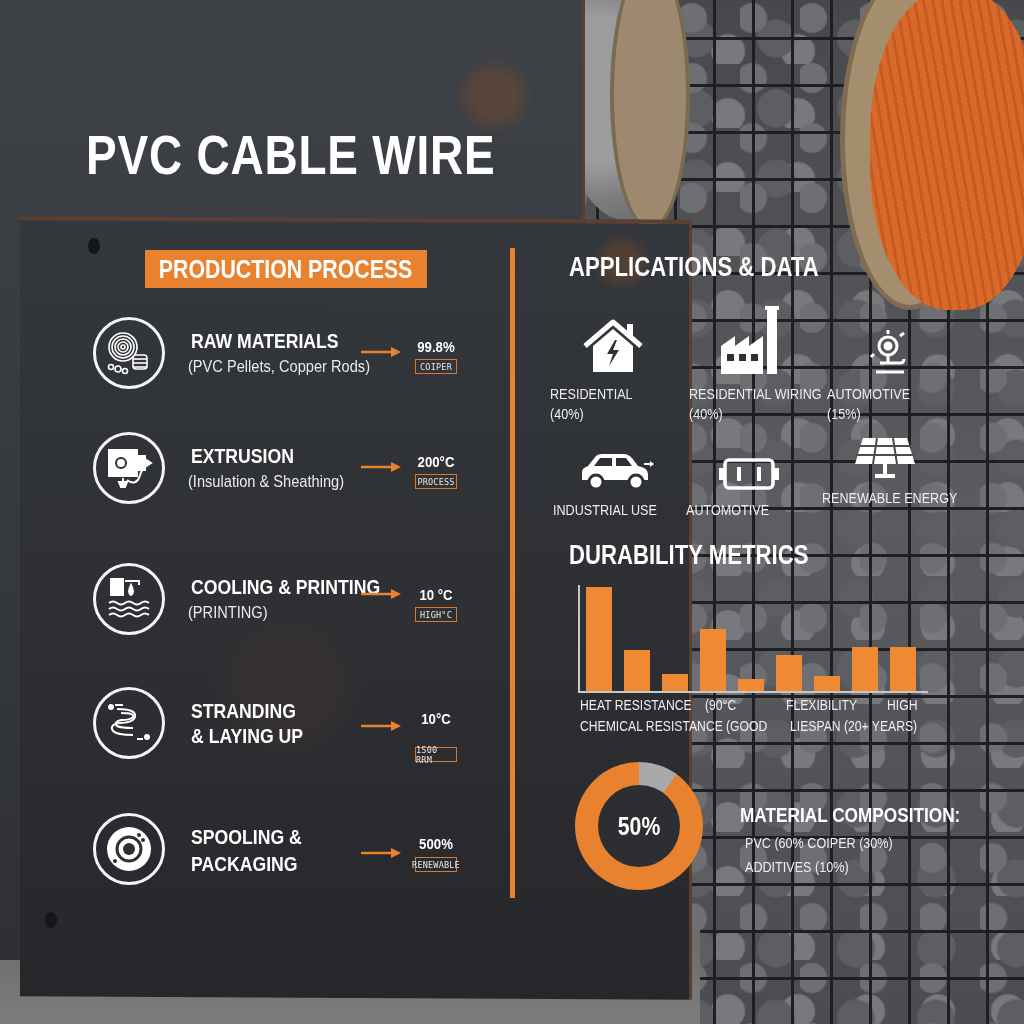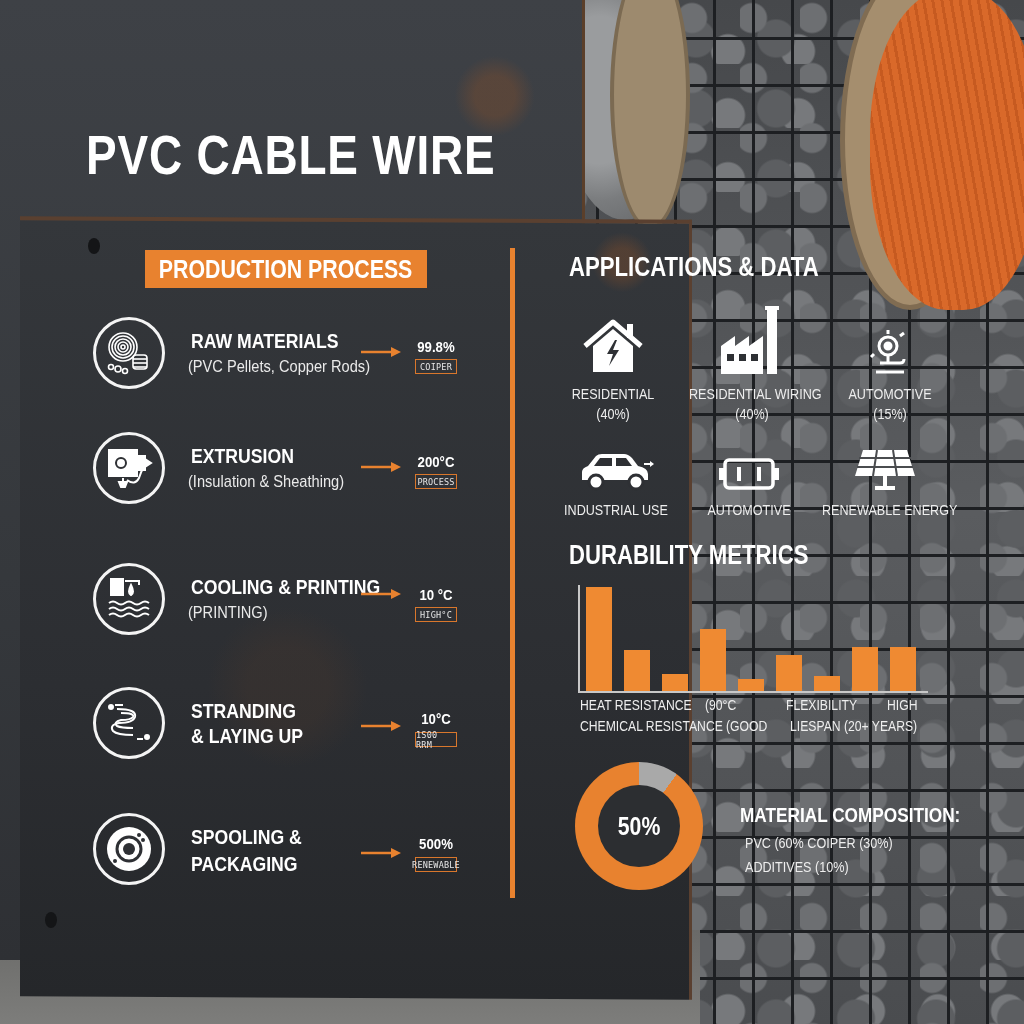--- a/index.html
+++ b/index.html
@@ -103,21 +103,21 @@
     position: absolute; left: 322px; width: 42px; height: 15px;
     border: 1.5px solid #d9772c; font-size: 8.5px; color: #e6e6e6;
     display: flex; align-items: center; justify-content: center; letter-spacing: .2px;
     font-family: "DejaVu Sans Mono", monospace;
   }
 
   .h-right {
     position: absolute; left: 569px; font-size: 27px; font-weight: 700; color: #fff;
     transform: scaleX(0.82); transform-origin: left center; white-space: nowrap;
   }
-  .app { position: absolute; width: 150px; text-align: center; }
+  .app { position: absolute; width: 150px; }
   .app-icon { height: 64px; display: flex; align-items: flex-end; justify-content: center; }
   .app-label {
     font-size: 15px; color: #eee; line-height: 20px; margin-top: 8px;
     transform: scaleX(0.84); white-space: nowrap;
   }
 
   .chart { position: absolute; left: 578px; top: 585px; width: 352px; height: 108px; }
   .chart-axis-y { position: absolute; left: 0; top: 0; width: 2px; height: 107px; background: #c8c8c8; }
   .chart-axis-x { position: absolute; left: 0; bottom: 0; width: 350px; height: 2px; background: #c8c8c8; }
   .bars { position: absolute; left: 8px; bottom: 2px; display: flex; align-items: flex-end; gap: 12px; }
@@ -248,21 +248,21 @@
         <line x1="36" y1="44" x2="42" y2="44"></line>
     </svg>
   </div>
   <div class="step-title" style="top:11px">STRANDING</div>
   <div class="step-title" style="top:36px">&amp; LAYING UP</div>
   <svg class="step-arrow" style="top:33px" viewBox="0 0 40 12">
       <line x1="0" y1="6" x2="32" y2="6" stroke="#e8822f" stroke-width="2.5"></line>
       <polygon points="30,1 40,6 30,11" fill="#e8822f"></polygon>
     </svg>
   <div class="step-value" style="top:23px">10°C</div>
-  <div class="step-tag" style="top:45px">1S00 RRM</div>
+  <div class="step-tag" style="top:60px">1S00 RRM</div>
 </div>
 
 <div class="step" style="top:813px">
   <div class="step-icon">
     <svg width="56" height="56" viewBox="0 0 56 56">
       <circle cx="28" cy="28" r="22" fill="#fff"></circle>
         <circle cx="28" cy="28" r="12" fill="none" stroke="#2e3034" stroke-width="3"></circle>
         <circle cx="28" cy="28" r="6" fill="#2e3034"></circle>
       <circle cx="38" cy="14" r="2" fill="#2e3034"></circle>
         <circle cx="42" cy="19" r="2" fill="#2e3034"></circle>
@@ -345,21 +345,21 @@
       <rect x="8" y="4" width="48" height="28" rx="4" fill="none" stroke="#fff" stroke-width="3.5"></rect>
       <rect x="2" y="12" width="6" height="12" fill="#fff"></rect>
         <rect x="56" y="12" width="6" height="12" fill="#fff"></rect>
       <rect x="20" y="11" width="4" height="14" fill="#fff"></rect>
         <rect x="40" y="11" width="4" height="14" fill="#fff"></rect>
     </svg>
   </div>
   <div class="app-label">AUTOMOTIVE</div>
 </div>
 
-<div class="app" style="left:810px;top:436px">
+<div class="app" style="left:810px;top:424px">
   <div class="app-icon" style="height:56px">
     <svg width="64" height="44" viewBox="0 0 64 44">
       <path d="M10 2 H54 L62 28 H2z" fill="#fff"></path>
       <path d="M24 2 L20 28 M40 2 L44 28 M6 10 H58 M4 19 H60" stroke="#4a4c4f" stroke-width="2"></path>
       <rect x="30" y="28" width="4" height="10" fill="#fff"></rect>
         <rect x="22" y="38" width="20" height="4" fill="#fff"></rect>
     </svg>
   </div>
   <div class="app-label">RENEWABLE ENERGY</div>
 </div>

